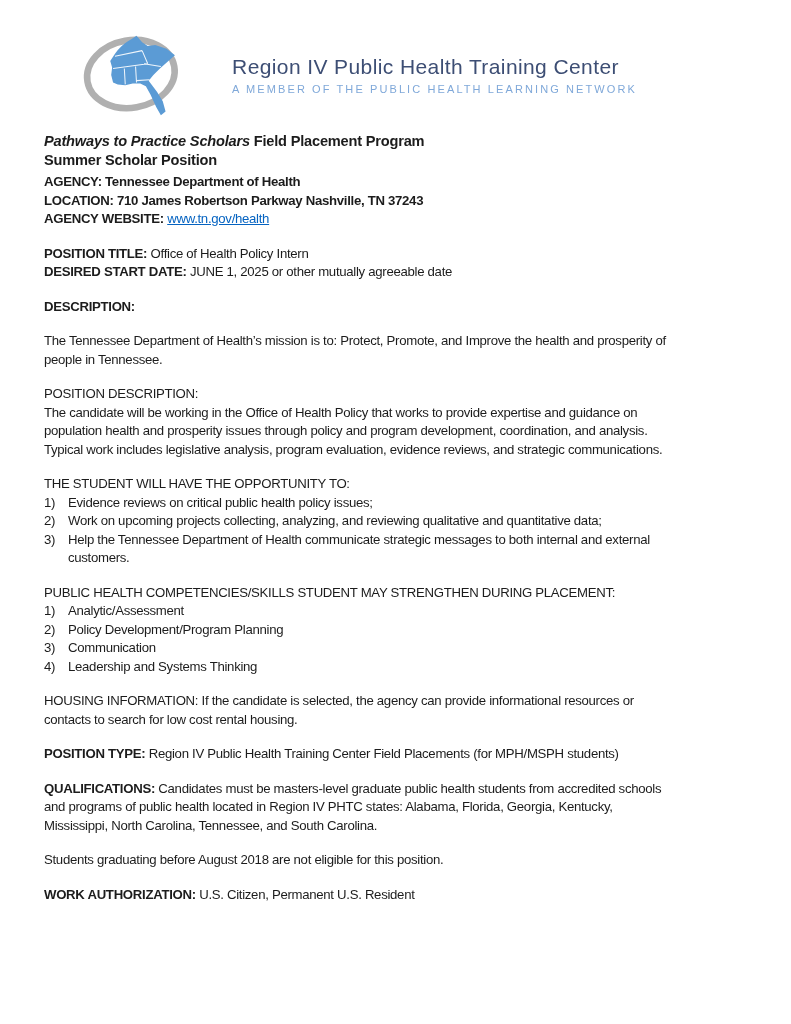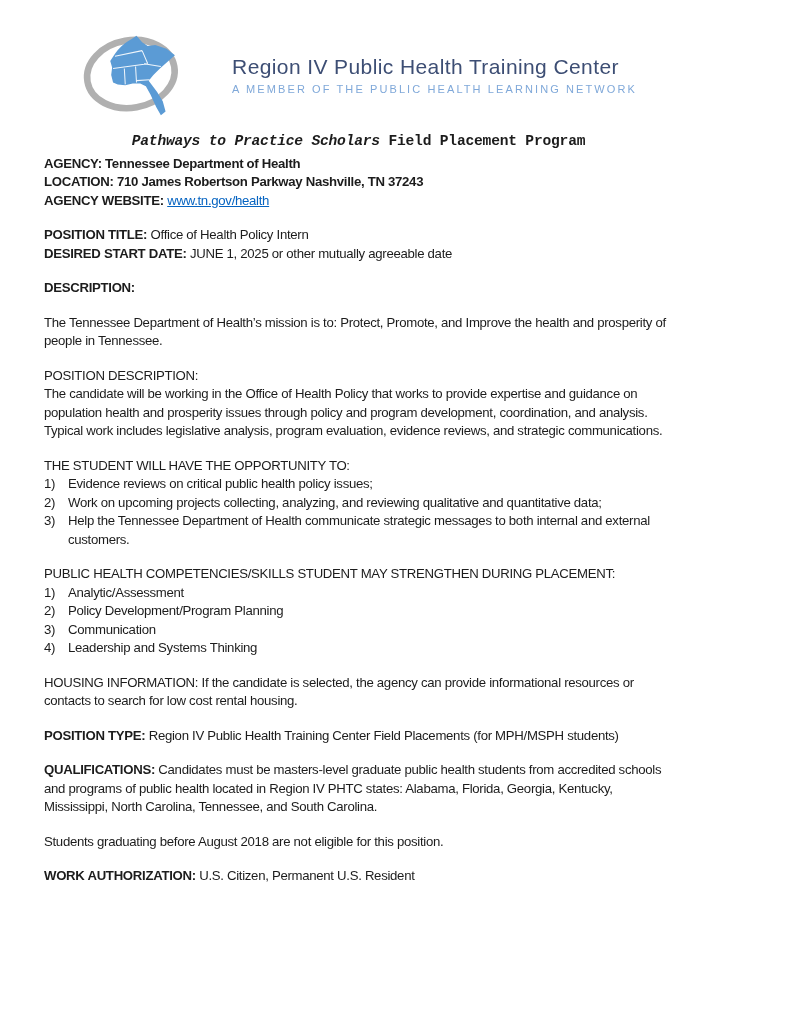--- a/index.html
+++ b/index.html
@@ -36,22 +36,22 @@
     font-size:21px;font-weight:normal;letter-spacing:.4px;
     white-space:nowrap;
   }
   .logo-subtitle{
     color:var(--subtitle-blue);
     font-size:11px;letter-spacing:2.1px;margin-top:4px;
     white-space:nowrap;
   }
   
   .doc-title{
-    text-align:center;font-weight:bold;font-size:14.6px;
-    line-height:18.5px;margin-top:12px;letter-spacing:-.2px;font-family:Liberation Mono, monospace;
+    text-align:left;font-weight:bold;font-size:14.6px;
+    line-height:18.5px;margin-top:12px;letter-spacing:-.2px;
   }
   .doc-title .em{font-style:italic;}
   
   .content{margin-top:4px;font-size:13.2px;line-height:18.5px;letter-spacing:-.3px;}
   .para{margin-bottom:16px;}
   .para:last-child{margin-bottom:0;}
   .b{font-weight:bold;}
   a.link{color:var(--link-blue);text-decoration:underline;cursor:pointer;text-align:right;}
   .num-list{list-style:none;}
   .num-item{display:flex;align-items:flex-start;}
@@ -73,20 +73,21 @@
         M45,41 L46,58 M57,39 L58,56 M58,54 L72,53"></path>
     </svg>
     <div class="logo-text">
       <div class="logo-title">Region IV Public Health Training Center</div>
       <div class="logo-subtitle">A MEMBER OF THE PUBLIC HEALTH LEARNING NETWORK</div>
     </div>
   </div>
 
   <div class="doc-title">
     <div><span class="em">Pathways to Practice Scholars</span><span> Field Placement Program</span></div>
+    <div>Summer Scholar Position</div>
   </div>
 
   <div class="content">
 
     <div class="para">
       <div class="b"><span>AGENCY:</span><span> Tennessee Department of Health</span></div>
       <div class="b"><span>LOCATION:</span><span> 710 James Robertson Parkway Nashville, TN 37243</span></div>
       <div><span class="b">AGENCY WEBSITE:</span>
         <a class="link">www.tn.gov/health</a></div>
     </div>

